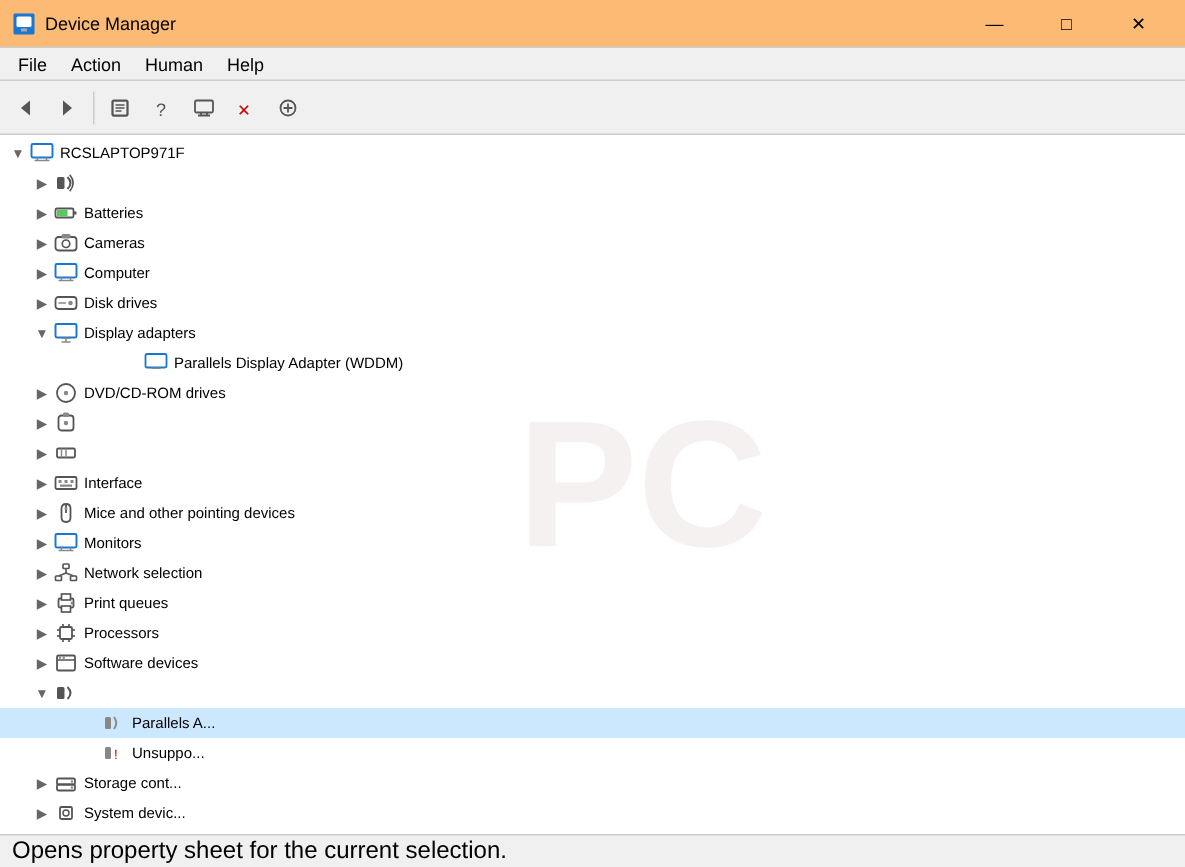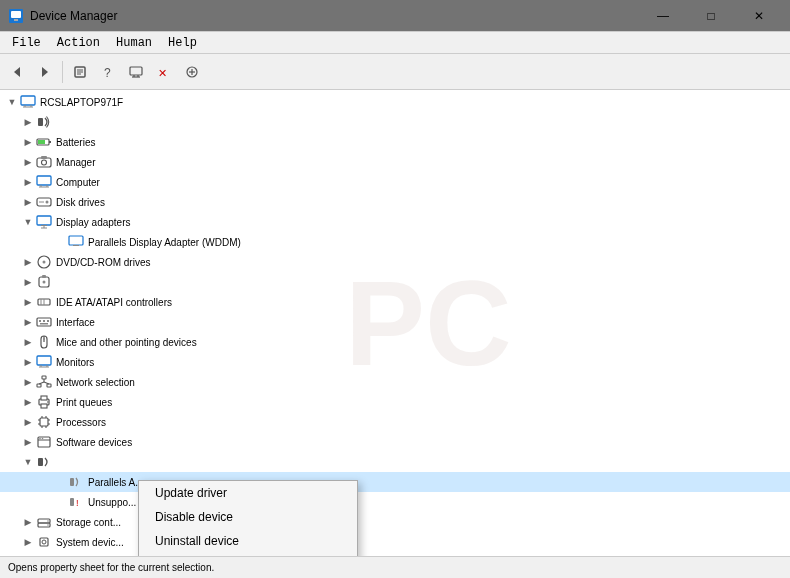--- a/index.html
+++ b/index.html
@@ -9,21 +9,21 @@
       background: #f0f0f0;
       width: 790px;
       height: 578px;
       overflow: hidden;
       display: flex;
       flex-direction: column;
     }
 
     
     .title-bar {
-      background: #737373;
+      background: #fdba74;
       height: 32px;
       display: flex;
       align-items: center;
       padding: 0 8px;
       border-bottom: 1px solid #ccc;
       justify-content: space-between;
     }
     .title-bar-left {
       display: flex;
       align-items: center;
@@ -54,21 +54,20 @@
     }
 
     
     .menu-bar {
       background: #f0f0f0;
       height: 22px;
       display: flex;
       align-items: center;
       padding: 0 4px;
       border-bottom: 1px solid #ccc;
-      font-family: Liberation Mono, monospace;
     }
     .menu-item {
       padding: 2px 8px;
       cursor: pointer;
       font-size: 12px;
       height: 22px;
       display: flex;
       align-items: center;
     }
 
@@ -180,21 +179,21 @@
     }
 
     
     .status-bar {
       height: 22px;
       background: #f0f0f0;
       border-top: 1px solid #ccc;
       display: flex;
       align-items: center;
       padding: 0 8px;
-      font-size: 10px;
+      font-size: 16px;
       color: #000;
     }
 
     
     svg { display: block; }
   </style>
 </head>
 <body>
 
 <div class="title-bar">
@@ -309,21 +308,21 @@
 
   <div class="tree-item" style="padding-left:20px;">
     <span class="expand-icon">▶</span>
     <span class="item-icon">
       <svg width="16" height="16" viewBox="0 0 16 16">
           <rect x="1" y="4" width="14" height="9" rx="2" fill="none" stroke="#555" stroke-width="1.2"></rect>
           <circle cx="8" cy="8.5" r="2.5" fill="none" stroke="#555" stroke-width="1.1"></circle>
           <rect x="5" y="2" width="6" height="3" rx="1" fill="#888"></rect>
         </svg>
     </span>
-    <span class="item-label">Manager</span>
+    <span class="item-label">Cameras</span>
   </div>
 
   <div class="tree-item" style="padding-left:20px;">
     <span class="expand-icon">▶</span>
     <span class="item-icon">
       <svg width="16" height="16" viewBox="0 0 16 16">
           <rect x="1" y="2" width="14" height="9" rx="1" fill="none" stroke="#1976d2" stroke-width="1.3"></rect>
           <line x1="5" y1="11" x2="5" y2="13" stroke="#888" stroke-width="1"></line>
           <line x1="11" y1="11" x2="11" y2="13" stroke="#888" stroke-width="1"></line>
           <line x1="3" y1="13" x2="13" y2="13" stroke="#888" stroke-width="1"></line>
@@ -350,21 +349,21 @@
       <svg width="16" height="16" viewBox="0 0 16 16">
           <rect x="1" y="2" width="14" height="9" rx="1" fill="none" stroke="#1976d2" stroke-width="1.3"></rect>
           <rect x="5" y="11" width="6" height="1" fill="#888"></rect>
           <line x1="8" y1="12" x2="8" y2="14" stroke="#888" stroke-width="1"></line>
           <line x1="5" y1="14" x2="11" y2="14" stroke="#888" stroke-width="1"></line>
         </svg>
     </span>
     <span class="item-label">Display adapters</span>
   </div>
 
-  <div class="tree-item" style="padding-left:52px;">
+  <div class="tree-item" style="padding-left:52px;margin-left:28px;">
     <span class="expand-icon" style="visibility:hidden;">▶</span>
     <span class="item-icon">
       <svg width="16" height="16" viewBox="0 0 16 16">
           <rect x="1" y="2" width="14" height="9" rx="1" fill="none" stroke="#1976d2" stroke-width="1.2"></rect>
           <rect x="5" y="11" width="6" height="1" fill="#888"></rect>
         </svg>
     </span>
     <span class="item-label">Parallels Display Adapter (WDDM)</span>
   </div>
 
@@ -392,21 +391,20 @@
 
   <div class="tree-item" style="padding-left:20px;">
     <span class="expand-icon">▶</span>
     <span class="item-icon">
       <svg width="16" height="16" viewBox="0 0 16 16">
           <rect x="2" y="5" width="12" height="6" rx="1" fill="none" stroke="#555" stroke-width="1.2"></rect>
           <line x1="5" y1="5" x2="5" y2="11" stroke="#888" stroke-width="1"></line>
           <line x1="8" y1="5" x2="8" y2="11" stroke="#888" stroke-width="1"></line>
         </svg>
     </span>
-    <span class="item-label">IDE ATA/ATAPI controllers</span>
   </div>
 
   <div class="tree-item" style="padding-left:20px;">
     <span class="expand-icon">▶</span>
     <span class="item-icon">
       <svg width="16" height="16" viewBox="0 0 16 16">
           <rect x="1" y="4" width="14" height="8" rx="1" fill="none" stroke="#555" stroke-width="1.2"></rect>
           <rect x="3" y="6" width="2" height="2" fill="#888"></rect>
           <rect x="7" y="6" width="2" height="2" fill="#888"></rect>
           <rect x="11" y="6" width="2" height="2" fill="#888"></rect>
@@ -562,33 +560,18 @@
       <svg width="16" height="16" viewBox="0 0 16 16">
           <line x1="8" y1="2" x2="8" y2="12" stroke="#555" stroke-width="1.2"></line>
           <line x1="8" y1="5" x2="11" y2="3" stroke="#555" stroke-width="1.1"></line>
           <line x1="8" y1="8" x2="5" y2="6" stroke="#555" stroke-width="1.1"></line>
           <circle cx="8" cy="12" r="2" fill="none" stroke="#555" stroke-width="1.1"></circle>
         </svg>
     </span>
     <span class="item-label">Universal Ser...</span>
   </div>
 
-  <div class="context-menu">
-    <div class="context-menu-item">
-      <span>Update driver</span>
-    </div>
-    <div class="context-menu-item">
-      <span>Disable device</span>
-    </div>
-    <div class="context-menu-item">
-      <span>Uninstall device</span>
-    </div>
-    <div class="context-menu-item">
-      
-    </div>
-
-  </div>
 
 </div>
 
 <div class="status-bar">
   <span>Opens property sheet for the current selection.</span>
 </div>
 
 </body></html>

